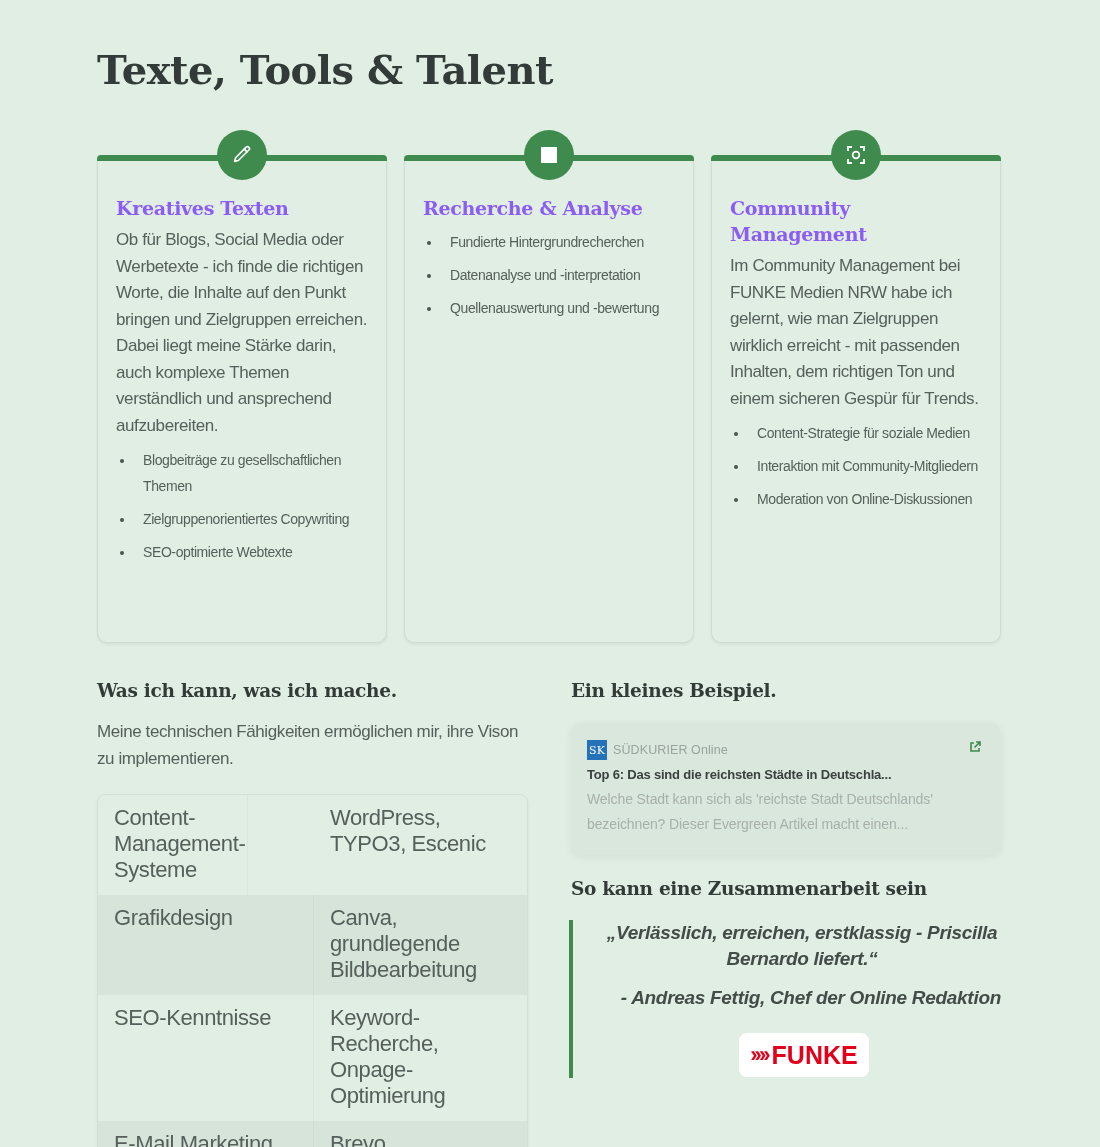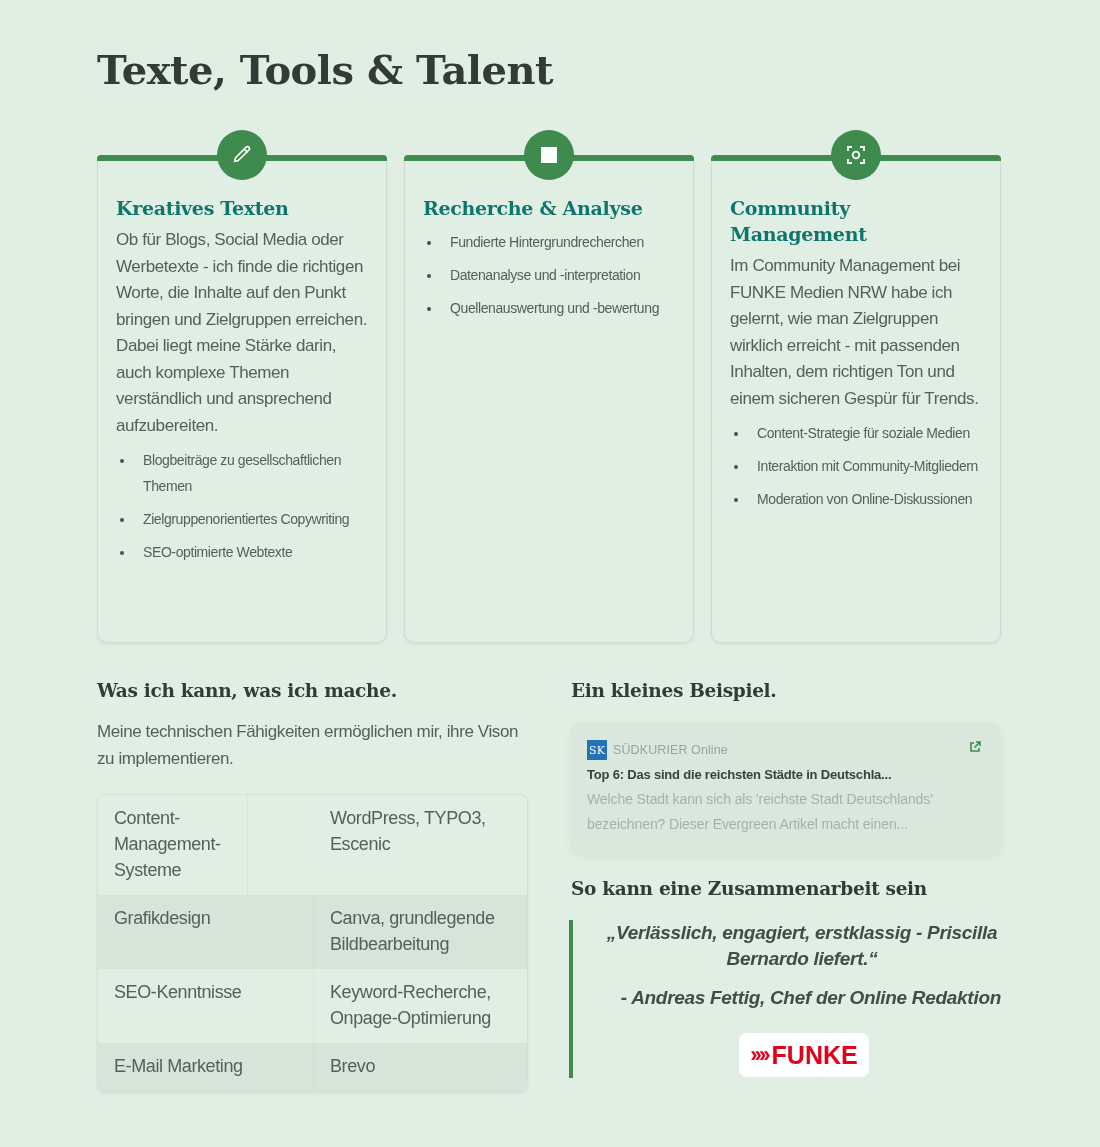--- a/index.html
+++ b/index.html
@@ -33,21 +33,21 @@
   }
   .card .badge {
     position: absolute; left: 50%; top: -25px; margin-left: -25px;
     width: 50px; height: 50px; border-radius: 50%;
     background: #3f8b4e;
     display: flex; align-items: center; justify-content: center;
   }
   .card .inner { position: absolute; left: 18px; right: 14px; top: 40px; }
   .card h3 {
     font-family: "DejaVu Serif", "Liberation Serif", serif;
-    font-size: 19px; font-weight: bold; color: #0f766e; line-height: 26px;
+    font-size: 19px; font-weight: bold; color: #8b5cf6; line-height: 26px;
     margin-bottom: 6px; letter-spacing: -0.3px;
   }
   .card p {
     font-size: 17px; line-height: 26.5px; color: #565f5b; letter-spacing: -0.4px;
   }
   .card ul { list-style: none; margin-top: 8px; }
   .card li {
     position: relative; padding-left: 27px;
     font-size: 14px; line-height: 26px; color: #565f5b; margin-bottom: 7px;
     letter-spacing: -0.4px;
@@ -70,21 +70,21 @@
   .skills-table {
     position: absolute; left: 97px; top: 794px; width: 431px;
     border: 1px solid #d3e0d6; border-radius: 8px; overflow: hidden;
     box-shadow: 0 2px 3px rgba(0,0,0,0.06);
   }
   .skills-row { display: flex; }
   .skills-row:nth-child(even) { background: #d6e4da; }
   .skills-row:nth-child(odd) { background: #e0eee3; }
   .skills-cell {
     padding: 10px 16px 12px 16px;
-    font-size: 18px; line-height: 26px; color: #565f5b; letter-spacing: -0.4px;
+    font-size: 22px; line-height: 26px; color: #565f5b; letter-spacing: -0.4px;
   }
   .skills-cell.c1 { width: 216px; border-right: 1px solid rgba(0,0,0,0.03); }
   .skills-cell.c2 { flex: 1; }
 
   
   .example-card {
     position: absolute; left: 571px; top: 723px; width: 430px; height: 132px;
     background: #d9e7dc; border-radius: 10px;
     box-shadow: 0 2px 8px rgba(0,0,0,0.06);
     padding: 16px 16px 0 16px;
@@ -221,21 +221,21 @@
     <svg class="ext-icon" width="12" height="12" viewBox="0 0 12 12" fill="none" stroke="#3f8b4e" stroke-width="1.6">
       <path d="M5 2H2v8h8V7"></path>
       <path d="M7 1h4v4M11 1L5.5 6.5"></path>
     </svg>
     <div class="ex-title">Top 6: Das sind die reichsten Städte in Deutschla...</div>
     <div class="ex-desc">Welche Stadt kann sich als 'reichste Stadt Deutschlands' bezeichnen? Dieser Evergreen Artikel macht einen...</div>
   </div>
 
   <h2 class="sec-title" style="left:571px; top:878px;">So kann eine Zusammenarbeit sein</h2>
   <div class="quote-block">
-    <div class="quote-text">„Verlässlich, engagiert, erstklassig - Priscilla Bernardo liefert.“</div>
+    <div class="quote-text">„Verlässlich, erreichen, erstklassig - Priscilla Bernardo liefert.“</div>
     <div class="quote-author">- Andreas Fettig, Chef der Online Redaktion</div>
     <div class="funke-logo">
       <span class="funke-chev">››››</span>
       <span class="funke-word">FUNKE</span>
     </div>
   </div>
 
 </div>
 
 </body></html>

